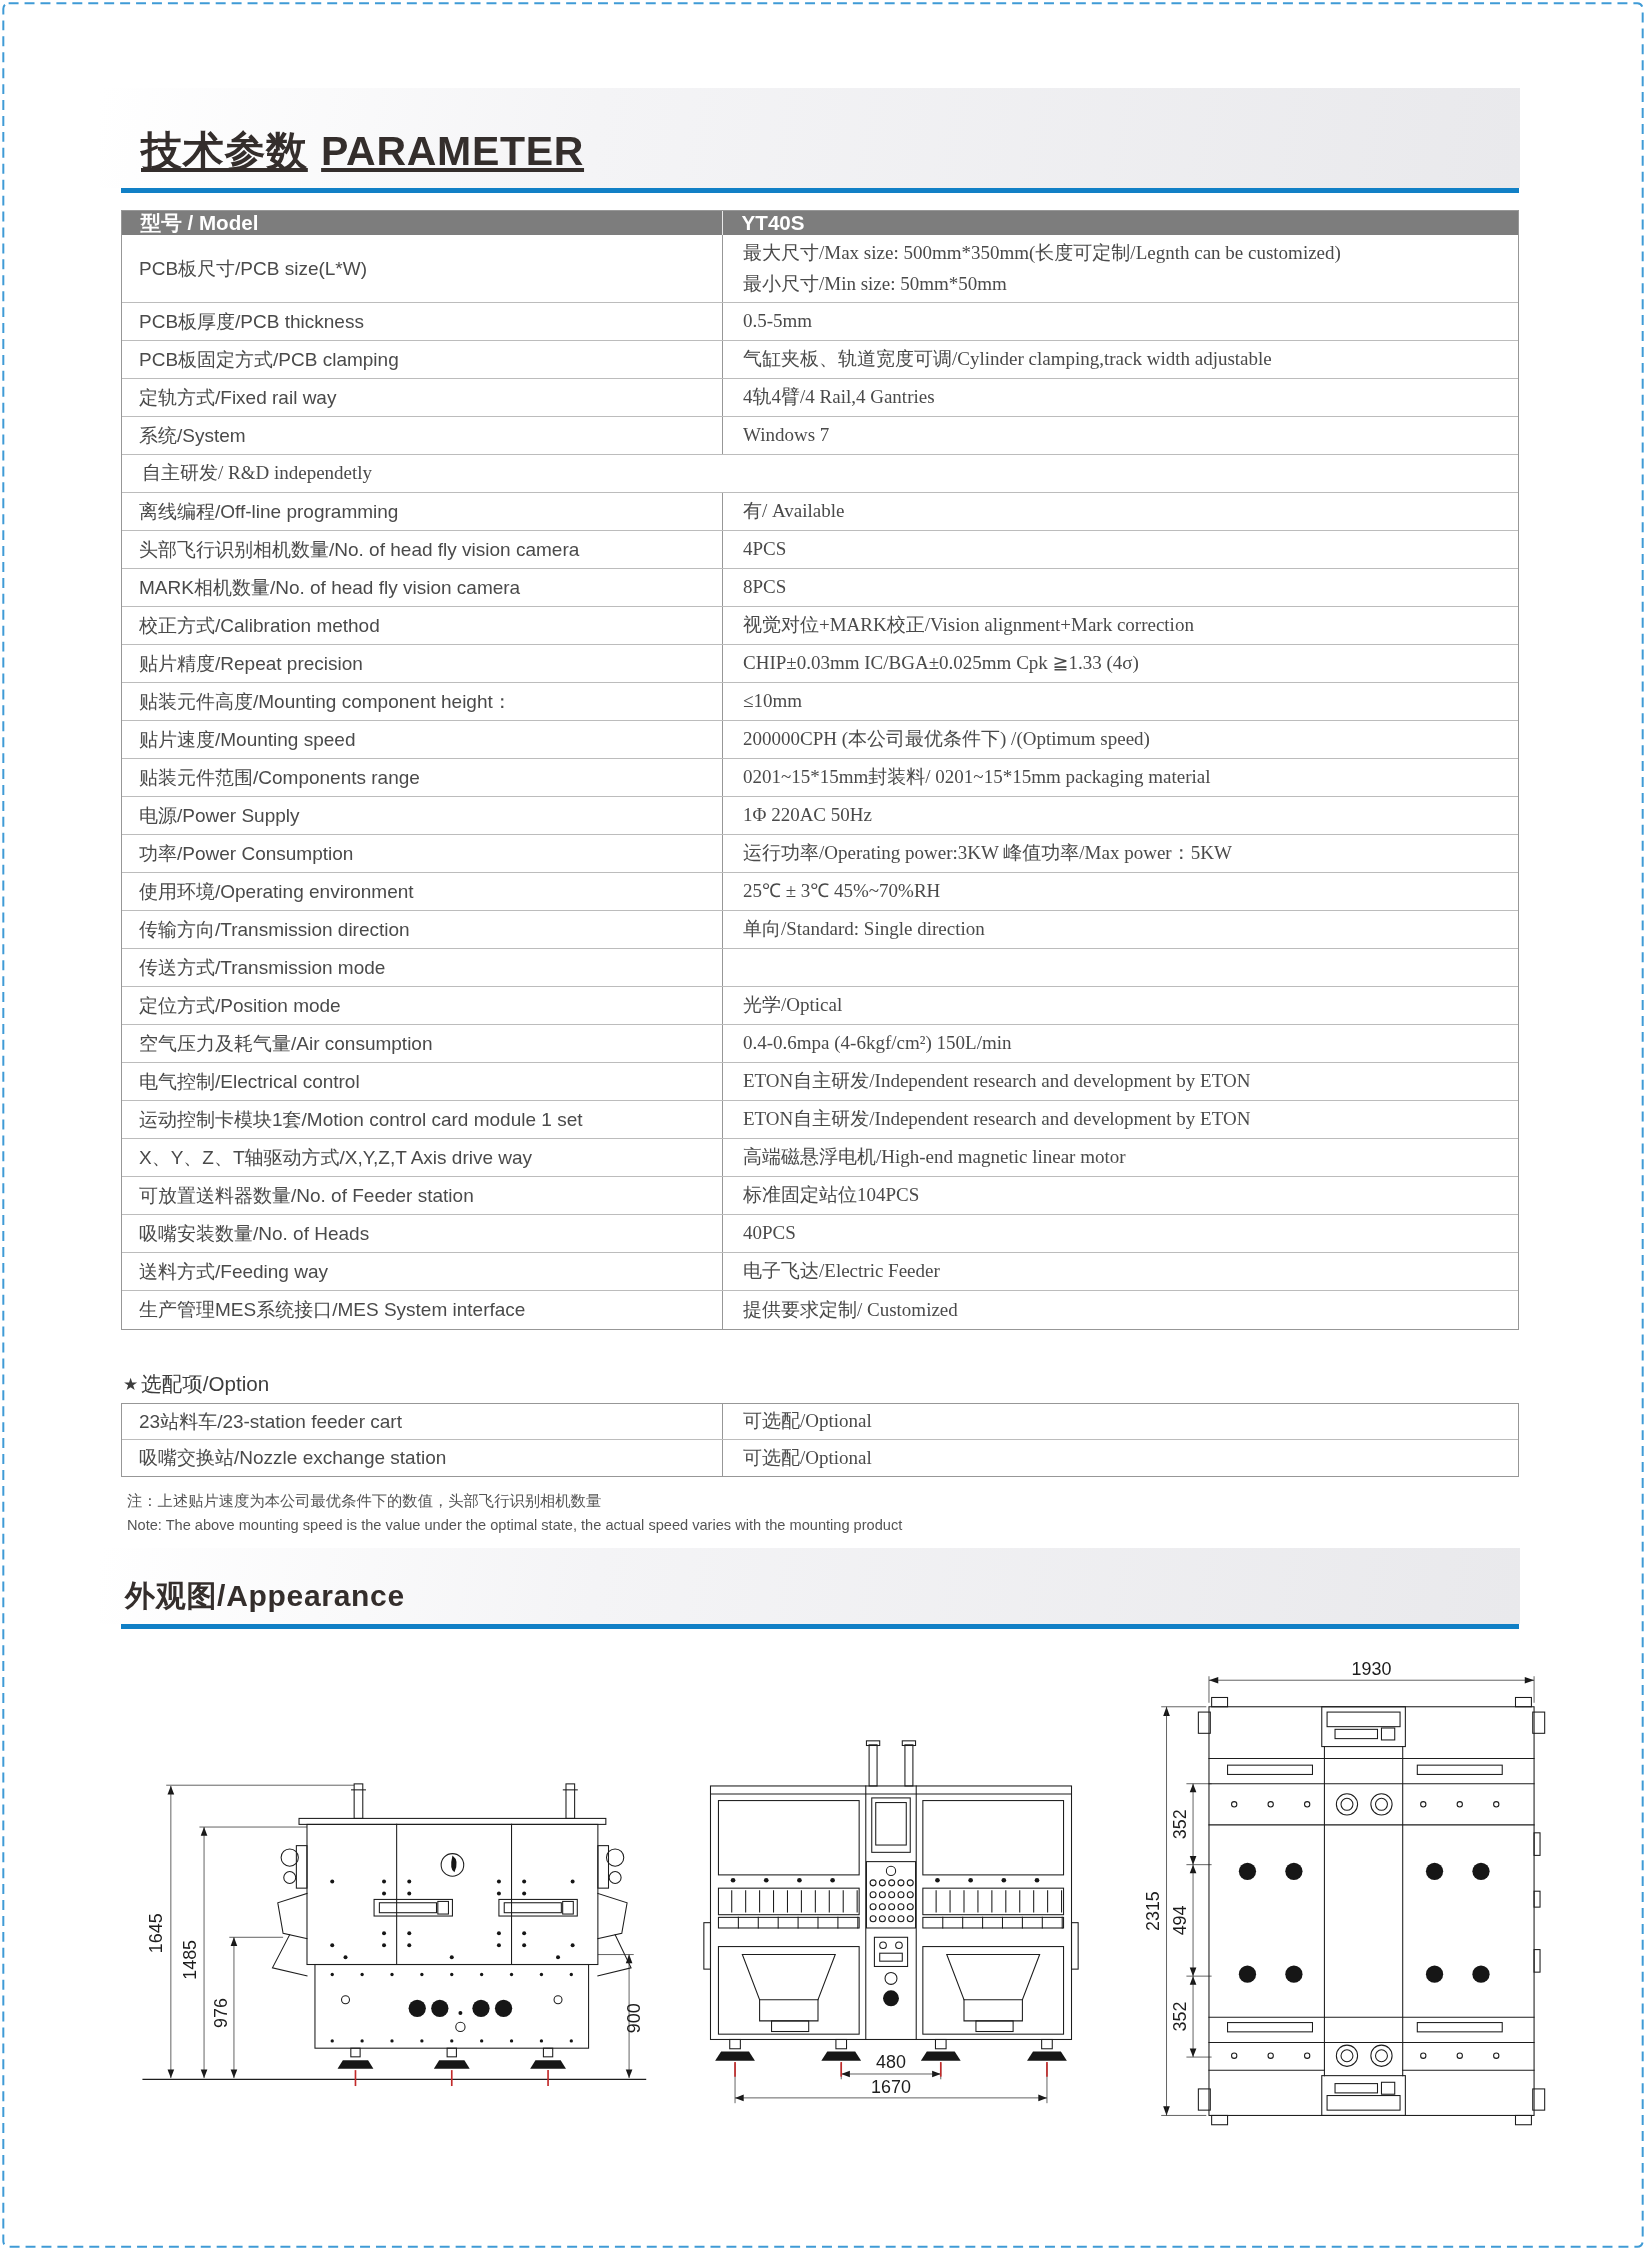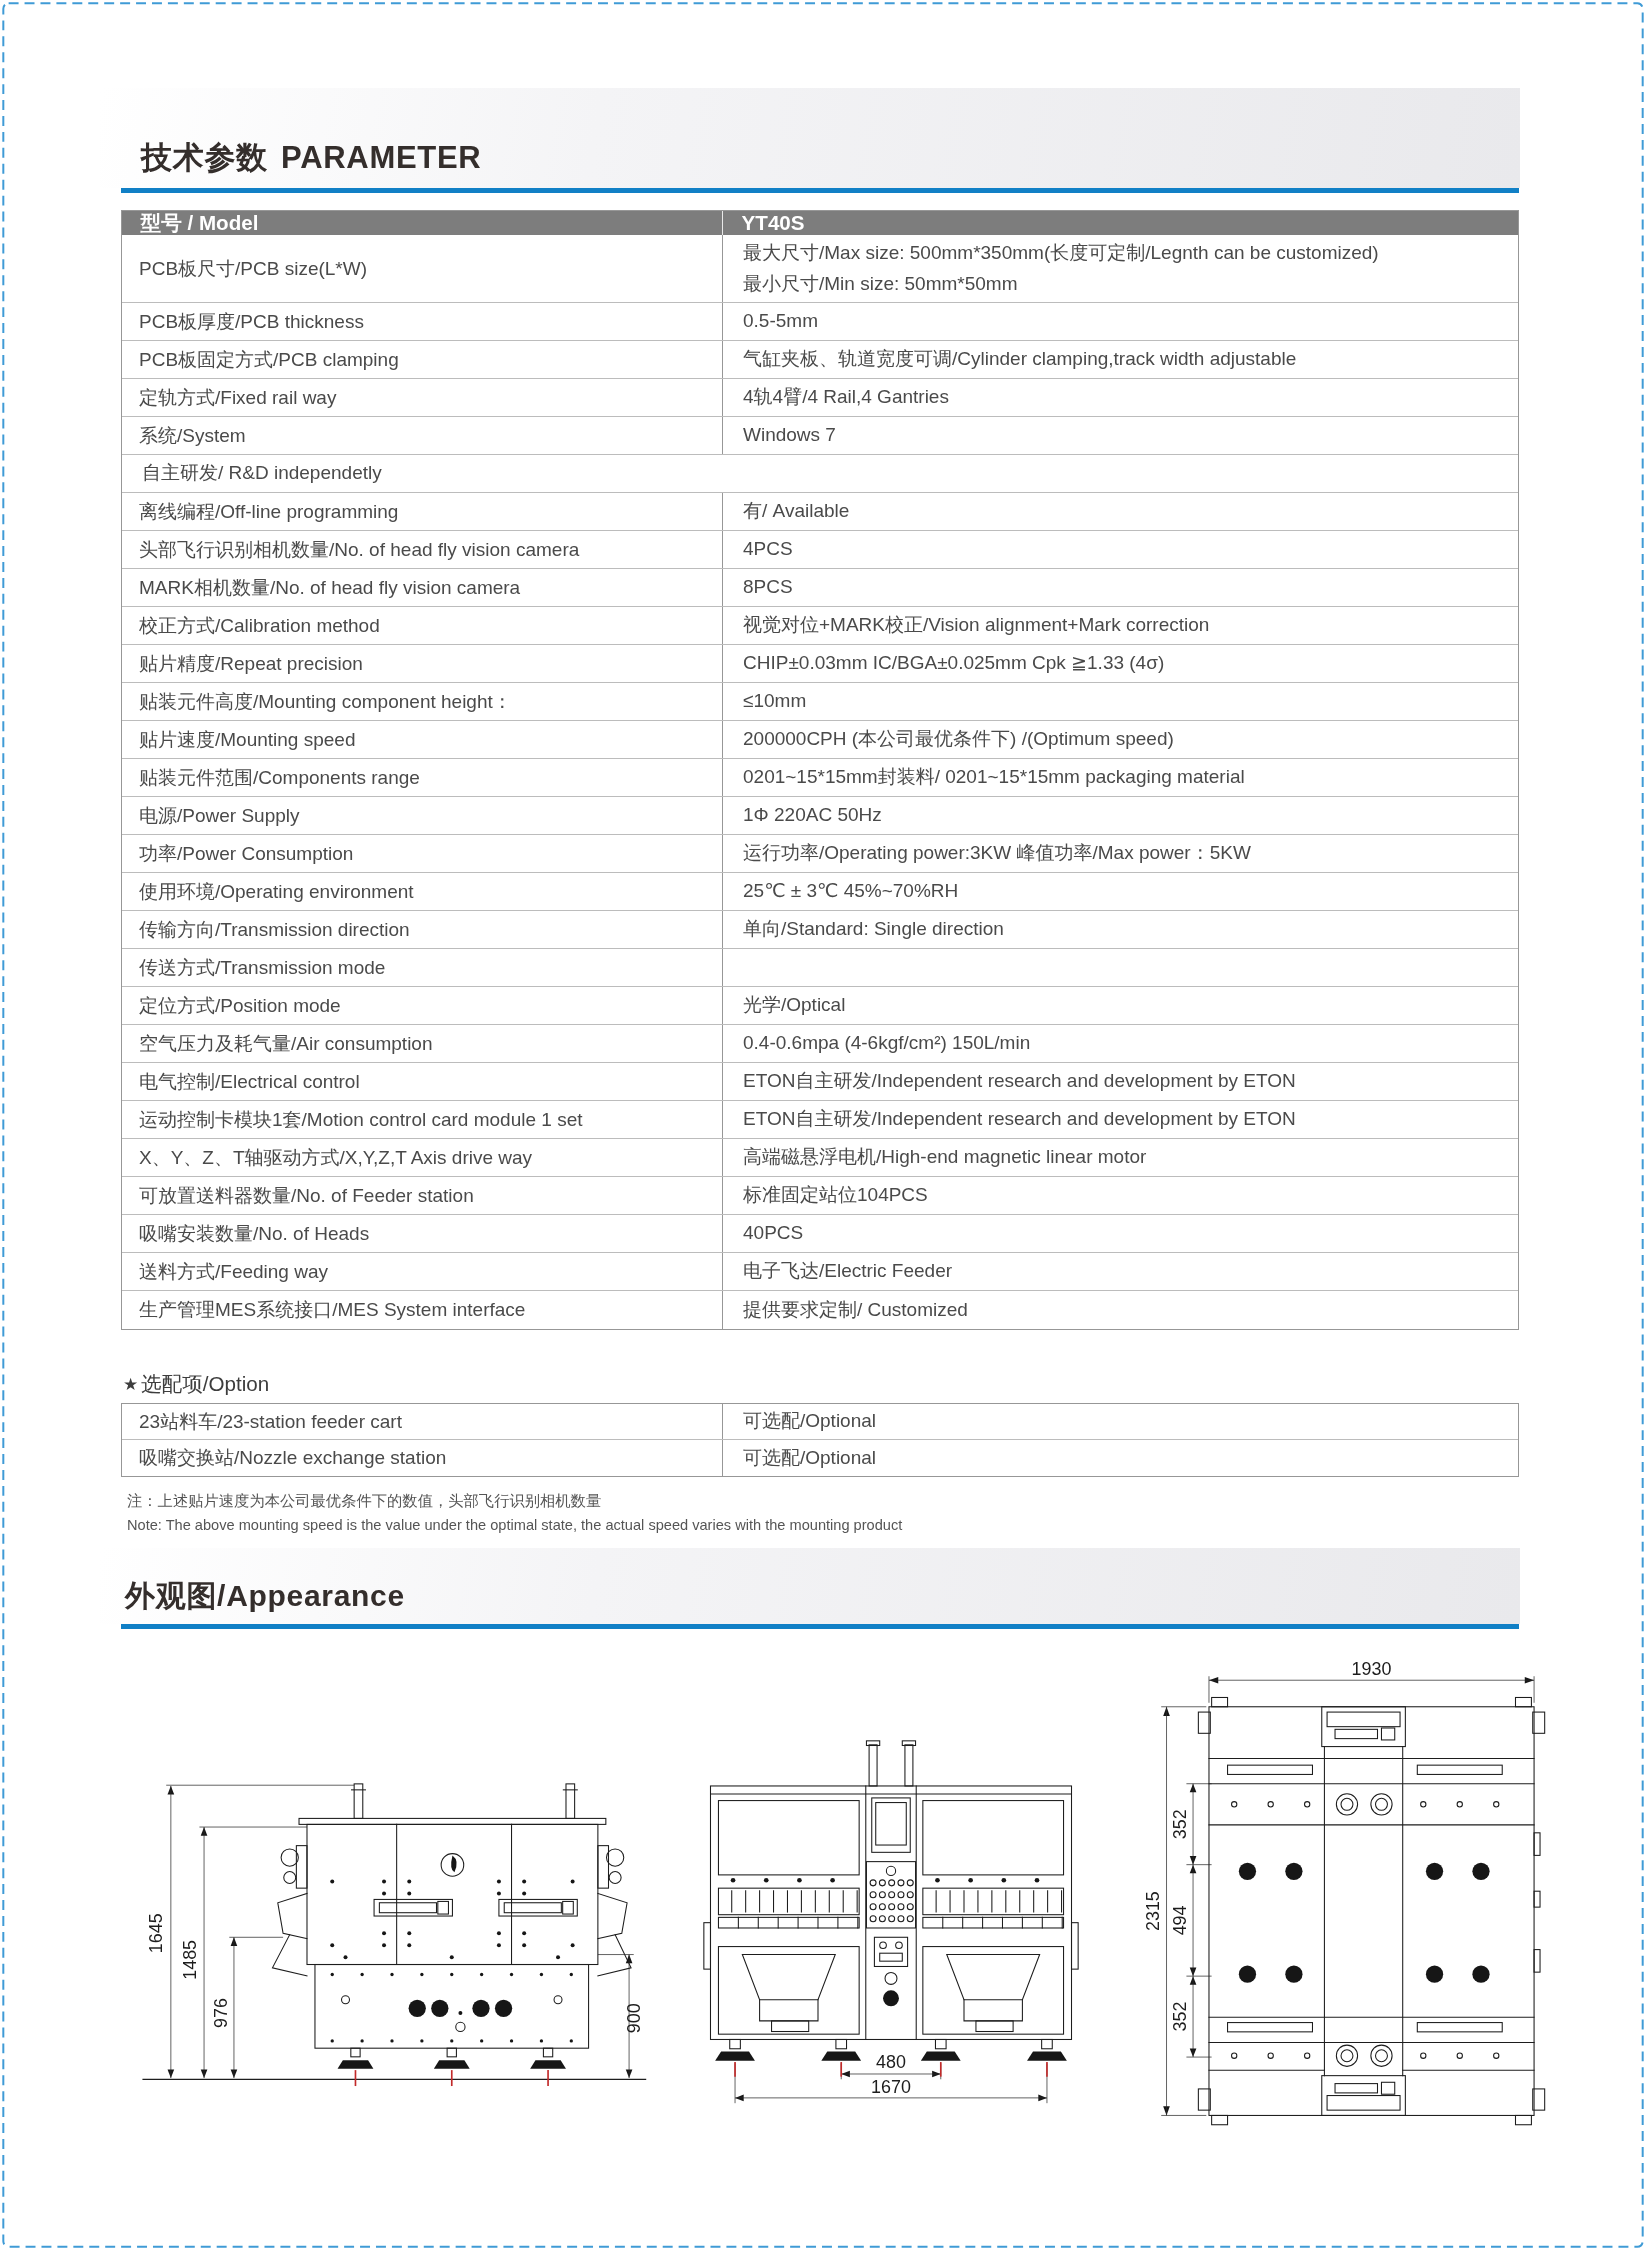--- a/index.html
+++ b/index.html
@@ -11,42 +11,42 @@
 
   
   .band{
     position:absolute;left:100px;width:1420px;
     background:linear-gradient(100deg,#ffffff 0%,#f4f4f6 35%,#e9e9ec 100%);
     display:flex;align-items:flex-end;
   }
   .band1{top:88px;height:100px;}
   .band2{top:1548px;height:76px;}
   .band-title{padding:0 0 9.3px 41px;font-weight:bold;color:#342e2c;letter-spacing:0.7px;}
-  .band1 .band-title{font-size:31px;}
+  .band1 .band-title{font-size:41px;text-decoration:underline;}
   .band2 .band-title{font-size:30px;padding-left:25px;padding-bottom:6.6px;}
   .band-title .en{margin-left:13.3px;}
   .blue-line{position:absolute;left:121px;width:1398px;height:4.6px;background:#1180c6;}
   .l1{top:188px;}
   .l2{top:1624px;}
 
   
   .spec-table{
     position:absolute;left:121px;top:210px;width:1398px;
     border:1.3px solid #979797;box-sizing:border-box;background:#fff;
   }
   .t-header{display:flex;height:24px;background:#7d7d7d;color:#ffffff;font-weight:bold;box-sizing:border-box;}
   .h-cell{display:flex;align-items:center;padding-left:18.6px;font-size:20.6px;box-sizing:border-box;}
   .h-cell.c1{width:601px;border-right:1.3px solid #e9e9e9;}
   .h-cell.c2{flex:1;}
   .t-row{display:flex;height:38px;border-bottom:1.3px solid #bcbcbc;box-sizing:border-box;}
   .t-row:last-child{border-bottom:none;}
   .t-row.tall{height:68px;}
   .cell{box-sizing:border-box;display:flex;align-items:center;font-size:19px;color:#4a4a4a;}
   .cell.label{width:601px;padding-left:17px;border-right:1.3px solid #979797;}
-  .cell.value{flex:1;padding-left:20px;white-space:pre-line;line-height:1.62;}
+  .cell.value{flex:1;padding-left:20px;white-space:pre-line;line-height:1.62;font-family:Liberation Serif, serif;}
 
   
   .option-title{
     position:absolute;left:123px;top:1370px;font-size:20.6px;color:#3d3d3d;
     display:flex;align-items:center;
   }
   .option-title .star{font-size:17px;margin-right:2.7px;}
   .option-table{
     position:absolute;left:121px;top:1403px;width:1398px;
     border:1.3px solid #979797;box-sizing:border-box;background:#fff;

